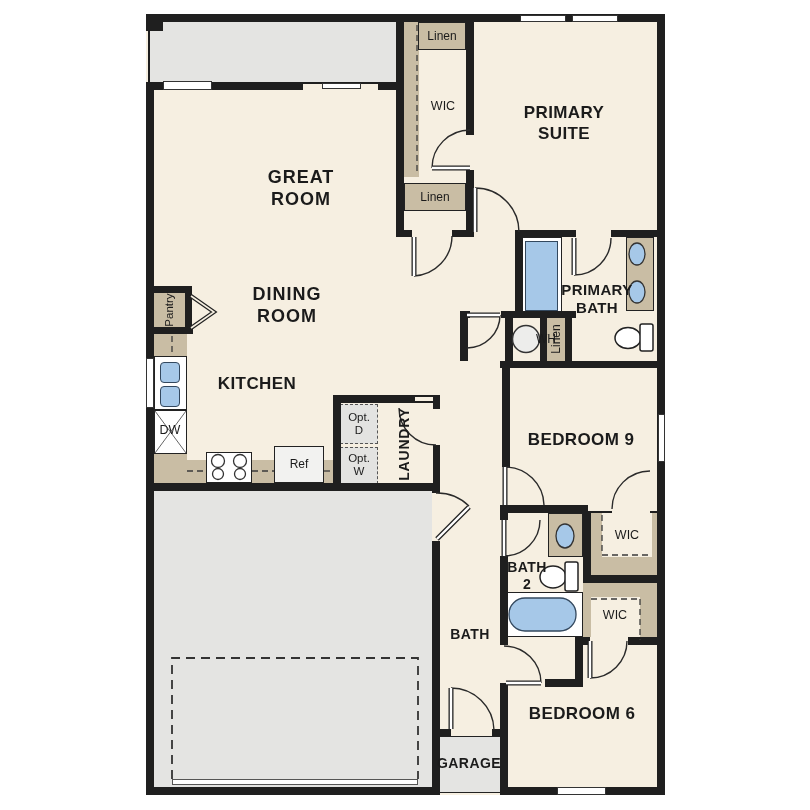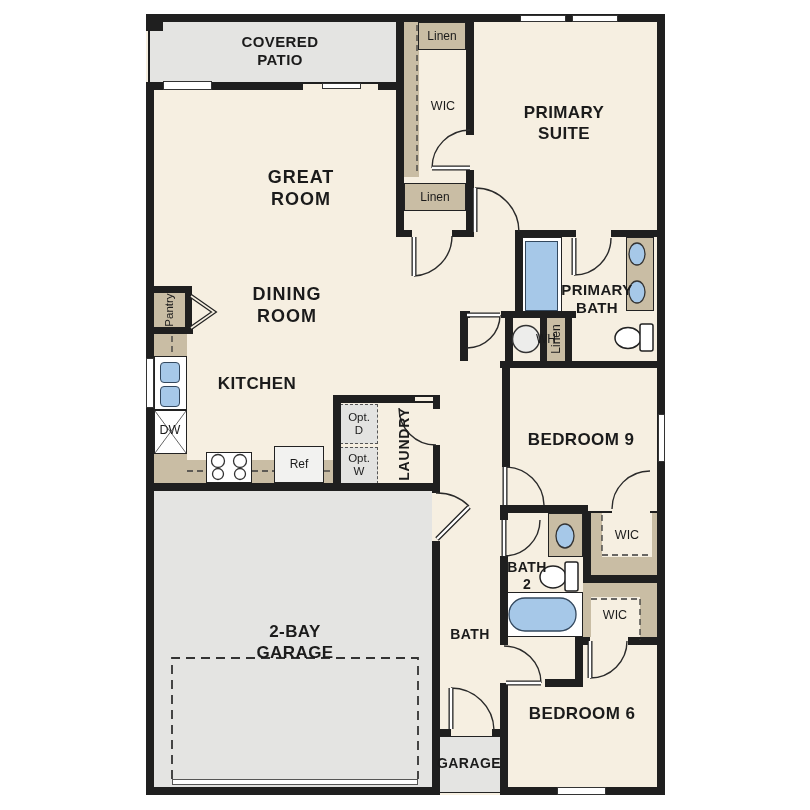--- a/index.html
+++ b/index.html
@@ -206,39 +206,35 @@
     <g fill="#ffffff" stroke="#222" stroke-width="1.5">
       <ellipse cx="628" cy="338" rx="13" ry="10.5"></ellipse>
       <rect x="640" y="324" width="13" height="27" rx="2"></rect>
       <ellipse cx="553" cy="577" rx="13" ry="11"></ellipse>
       <rect x="565" y="562" width="13" height="29" rx="2"></rect>
     </g>
 
     <rect x="509" y="598" width="67" height="33" rx="16" fill="#a6c8e8" stroke="#33485e" stroke-width="1.3"></rect>
   </svg>
 
-  <div class="lbl s15" style="left:280px;top:51px;">COVERED
-PATIO</div>
   <div class="lbl s18" style="left:277px;top:189px;letter-spacing:1px;margin-left:24px;">GREAT
 ROOM</div>
   <div class="lbl s18" style="left:287px;top:306px;letter-spacing:1px;">DINING
 ROOM</div>
   <div class="lbl s17" style="left:257px;top:384px;">KITCHEN</div>
   <div class="lbl s17" style="left:564px;top:124px;">PRIMARY
 SUITE</div>
   <div class="lbl s15" style="left:597px;top:299px;">PRIMARY
 BATH</div>
   <div class="lbl s17" style="left:581px;top:440px;">BEDROOM 9</div>
   <div class="lbl s17" style="left:582px;top:714px;">BEDROOM 6</div>
   <div class="lbl s14" style="left:527px;top:576px;">BATH
 2</div>
   <div class="lbl s14" style="left:470px;top:635px;">BATH</div>
   <div class="lbl s14" style="left:469px;top:764px;">GARAGE</div>
-  <div class="lbl s17" style="left:295px;top:643px;">2-BAY
-GARAGE</div>
   <div class="lbl s14 v" style="left:405px;top:444px;letter-spacing:.8px;">LAUNDRY</div>
   <div class="lbl sm v" style="left:169px;top:310px;font-size:11.5px;">Pantry</div>
   <div class="lbl sm" style="left:443px;top:107px;font-size:12.5px;">WIC</div>
   <div class="lbl sm" style="left:627px;top:536px;font-size:12.5px;">WIC</div>
   <div class="lbl sm" style="left:615px;top:616px;font-size:12.5px;">WIC</div>
   <div class="lbl sm" style="left:442px;top:36px;">Linen</div>
   <div class="lbl sm" style="left:435px;top:197px;">Linen</div>
   <div class="lbl sm v" style="left:556px;top:339px;">Linen</div>
   <div class="lbl sm" style="left:546px;top:339px;text-align:right;">WH</div>
   <div class="lbl sm" style="left:170px;top:431px;font-size:12.5px;">DW</div>

